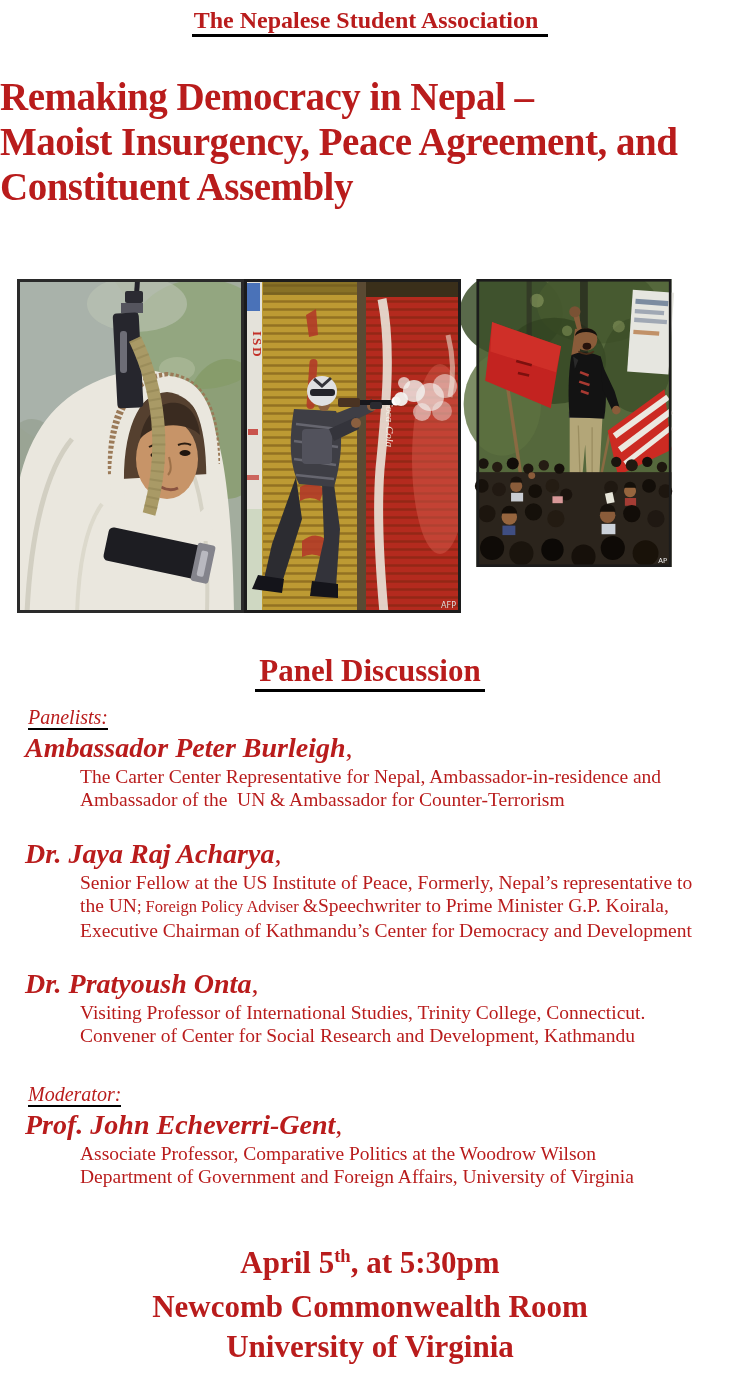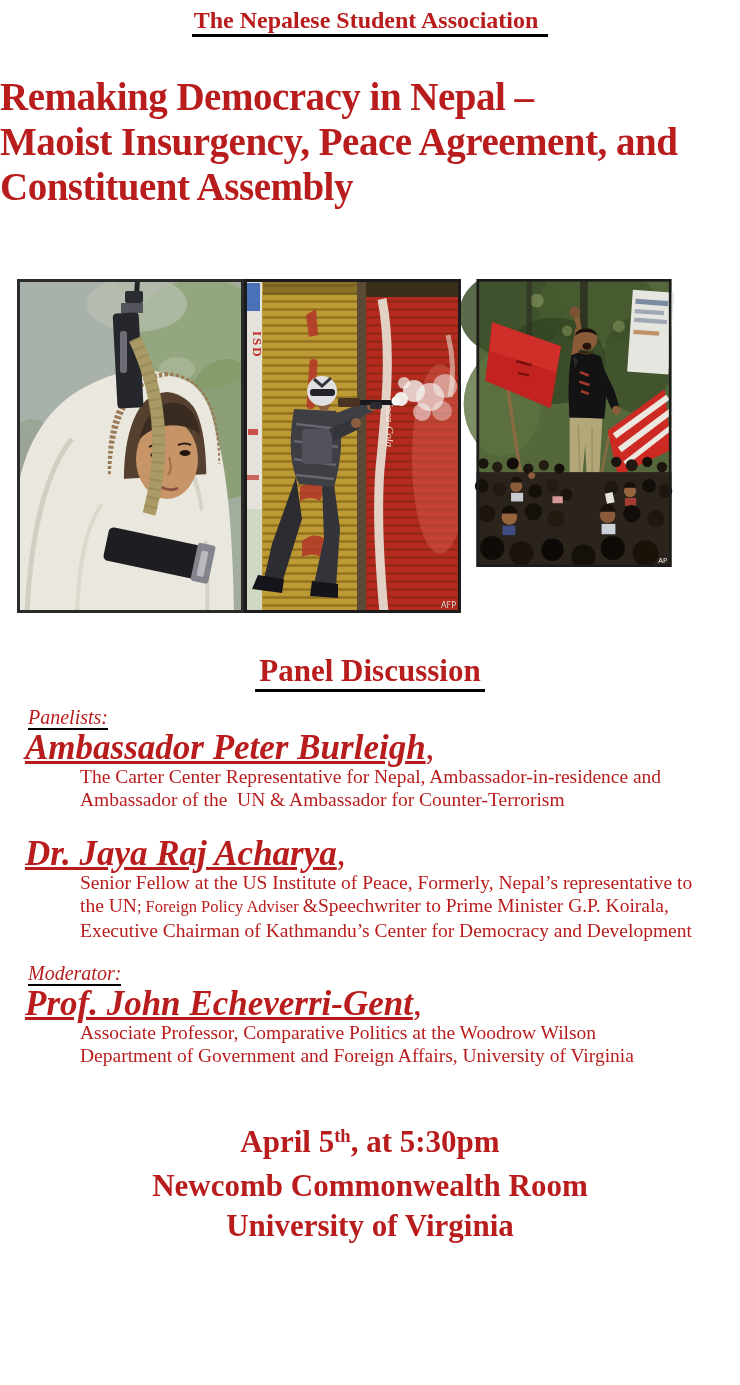--- a/index.html
+++ b/index.html
@@ -11,27 +11,27 @@
   .photos{margin-top:70px;display:flex;padding-left:17px;}
   figure.photo{margin:0;}
   .p1{width:227px;height:334px;}
   .p2{width:217px;height:334px;margin-left:12px;}
   .p3{width:226px;height:288px;margin-left:15px;}
   figure.photo svg{display:block;width:100%;height:100%;}
   .panel-heading{margin-top:39px;text-align:center;font-size:31px;font-weight:bold;line-height:37px;}
   .panel-heading .u2{border-bottom:3px solid #000;padding:0 4px 1px;}
   .label{margin:16px 0 2px 28px;font-size:20px;font-weight:normal;font-style:italic;line-height:24px;}
   .label .u3{border-bottom:2px solid #000;padding-bottom:0px;}
-  .pname{margin-left:25px;font-size:35px;font-weight:bold;font-style:italic;line-height:34px;text-decoration:underline;}
+  .pname{margin-left:25px;font-size:28px;font-weight:bold;font-style:italic;line-height:34px;}
   .ns{font-weight:normal;font-style:normal;}
   .bio{margin-left:80px;font-size:19.5px;line-height:23.4px;}
   .bio-line{white-space:pre;}
   .bio-alt{font-size:16.5px;}
   .person + .person{margin-top:25px;}
-  .moderator-block{margin-top:19px;}
+  .moderator-block{margin-top:34px;}
   .event{margin-top:54px;text-align:center;font-size:31px;font-weight:bold;line-height:40px;}
   .event .sup{font-size:0.6em;position:relative;top:-0.55em;}
 </style>
 </head>
 <body>
 
 <div class="page">
 
   <div class="org-title">
     <span class="u">The Nepalese Student Association</span>
@@ -303,20 +303,29 @@
       <div class="pname">
         <span>Dr. Jaya Raj Acharya</span><span class="ns">,</span>
       </div>
       <div class="bio">
         <div class="bio-line">Senior Fellow at the US Institute of Peace, Formerly, Nepal’s representative to</div>
         <div class="bio-line"><span>the UN</span><span class="bio-alt">; Foreign Policy Adviser </span><span>&amp;Speechwriter to Prime Minister G.P. Koirala,</span></div>
         <div class="bio-line">Executive Chairman of Kathmandu’s Center for Democracy and Development</div>
       </div>
     </div>
 
+    <div class="person">
+      <div class="pname">
+        <span>Dr. Pratyoush Onta</span><span class="ns">,</span>
+      </div>
+      <div class="bio">
+        <div class="bio-line">Visiting Professor of International Studies, Trinity College, Connecticut.</div>
+        <div class="bio-line">Convener of Center for Social Research and Development, Kathmandu</div>
+      </div>
+    </div>
   </section>
 
   <section class="moderator-block">
     <div class="label">
       <span class="u3">Moderator:</span>
     </div>
     <div class="person">
       <div class="pname">
         <span>Prof. John Echeverri-Gent</span><span class="ns">,</span>
       </div>

